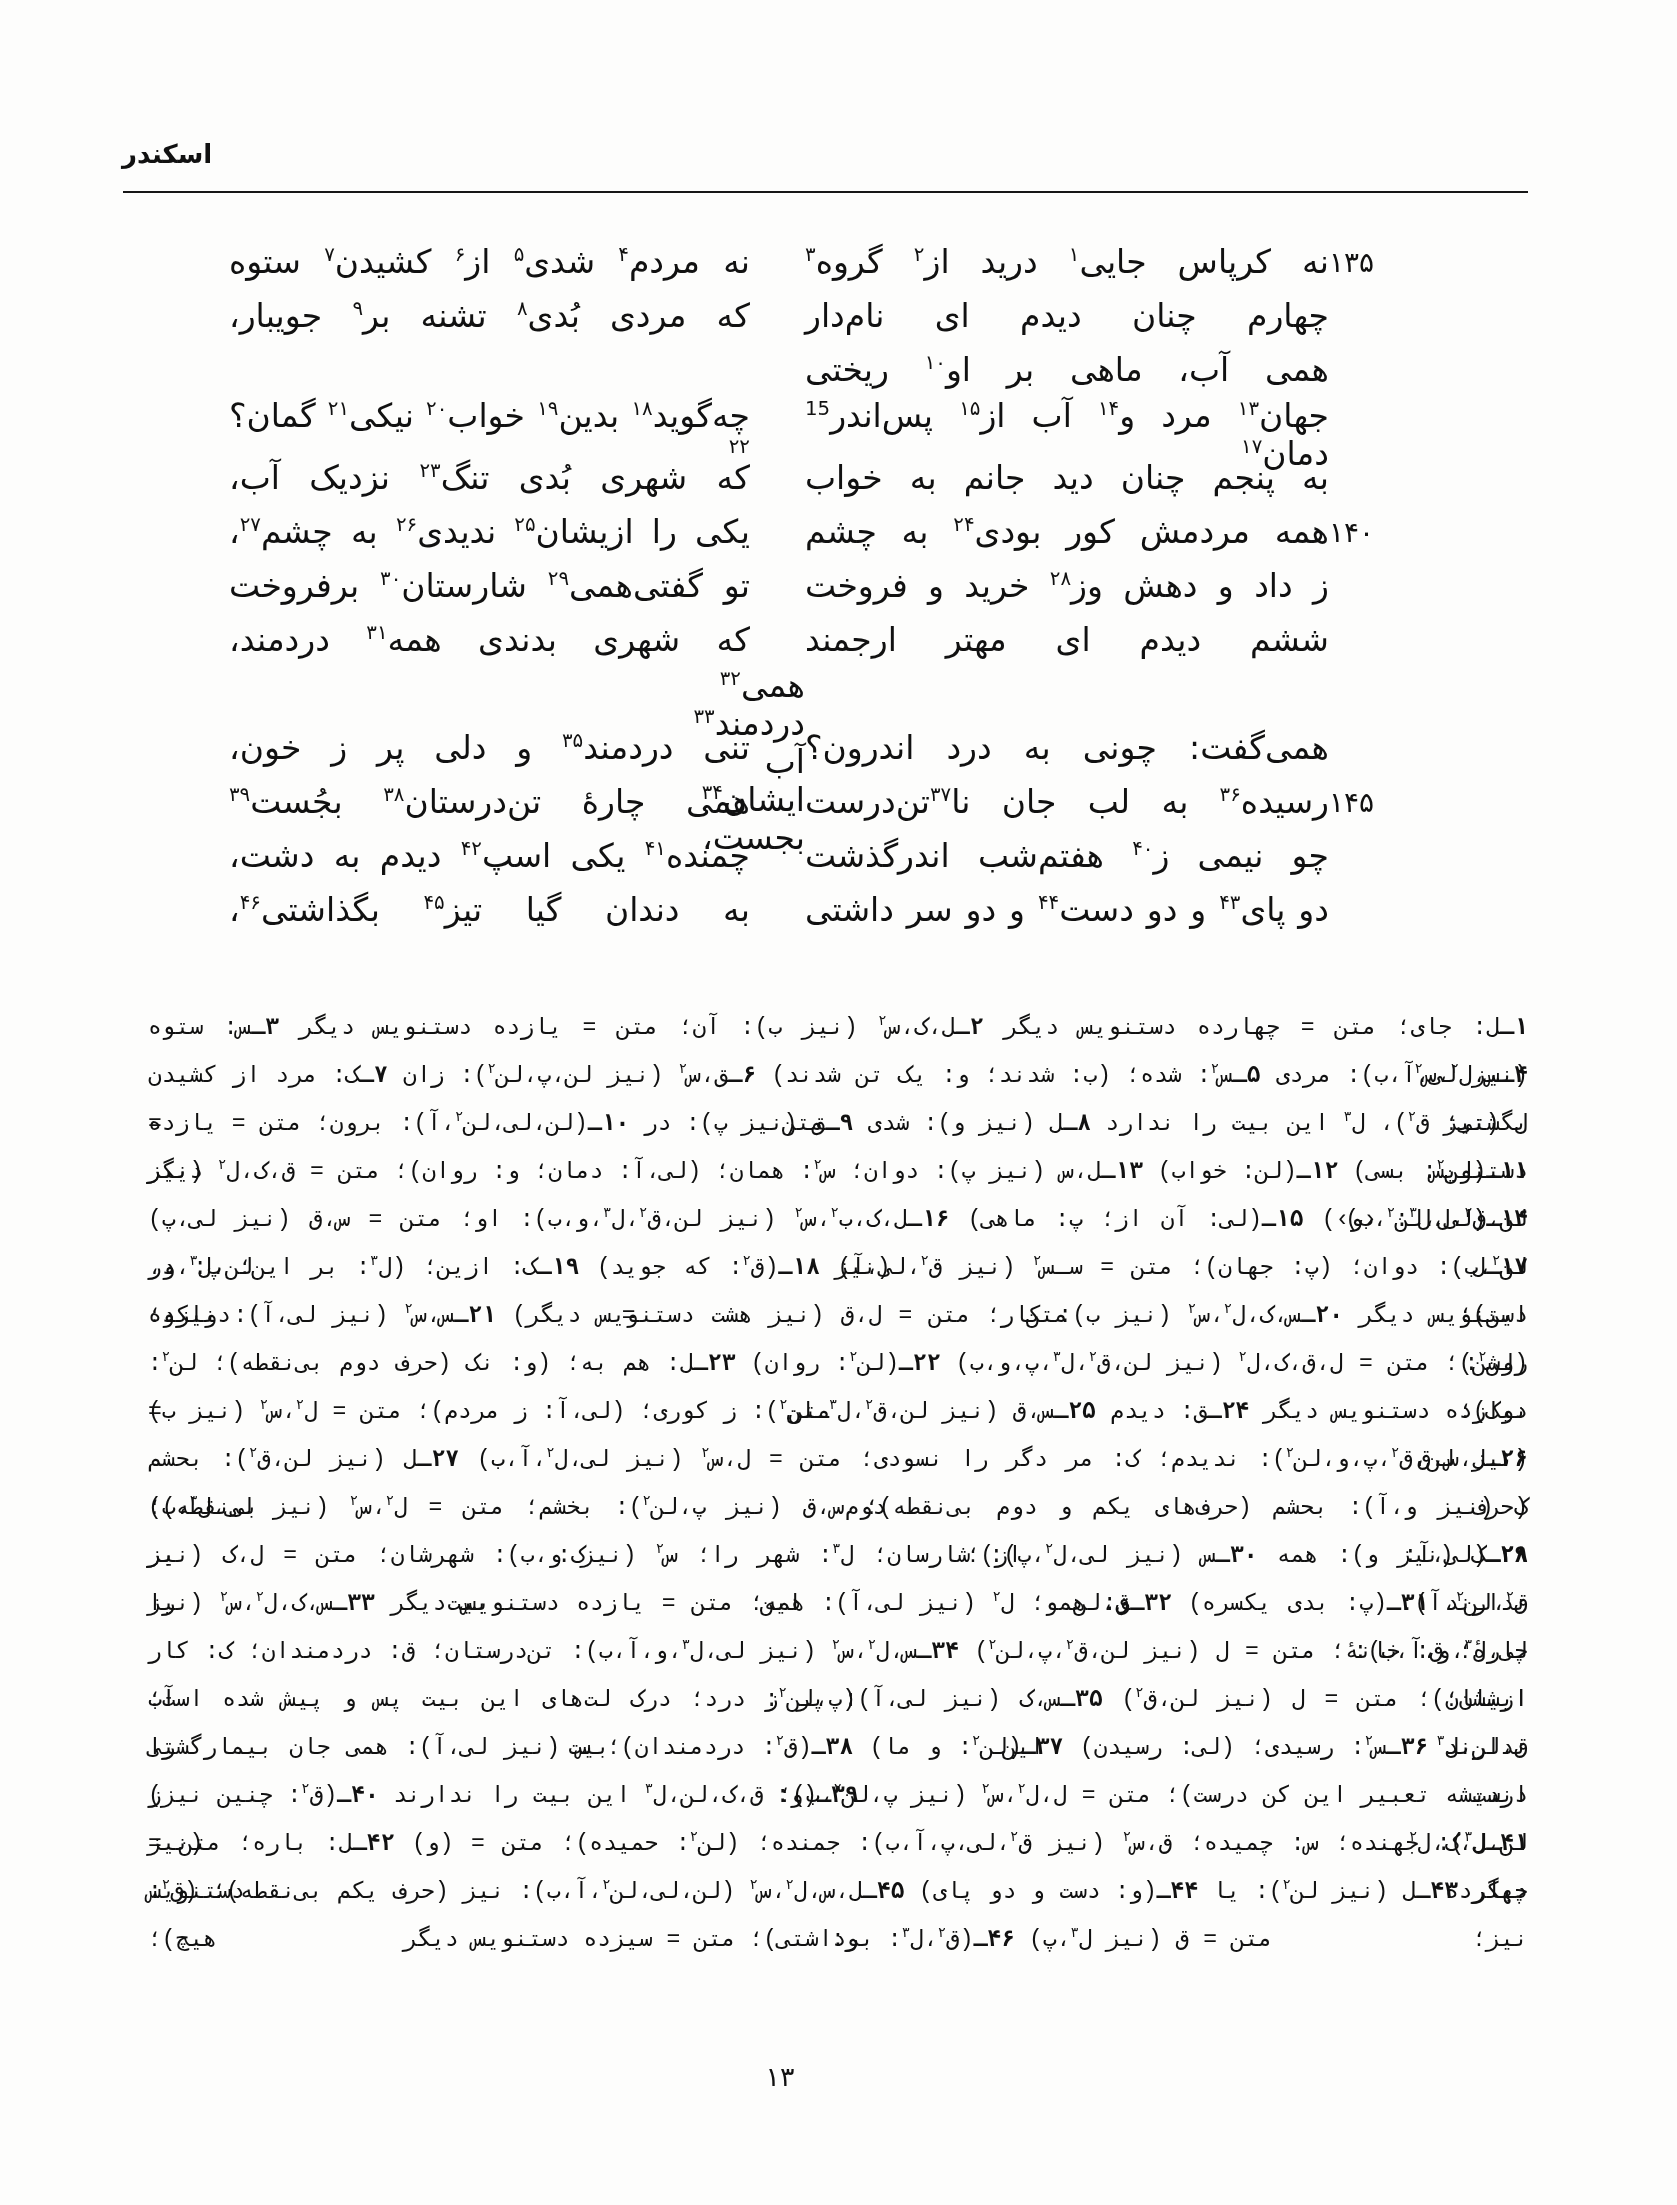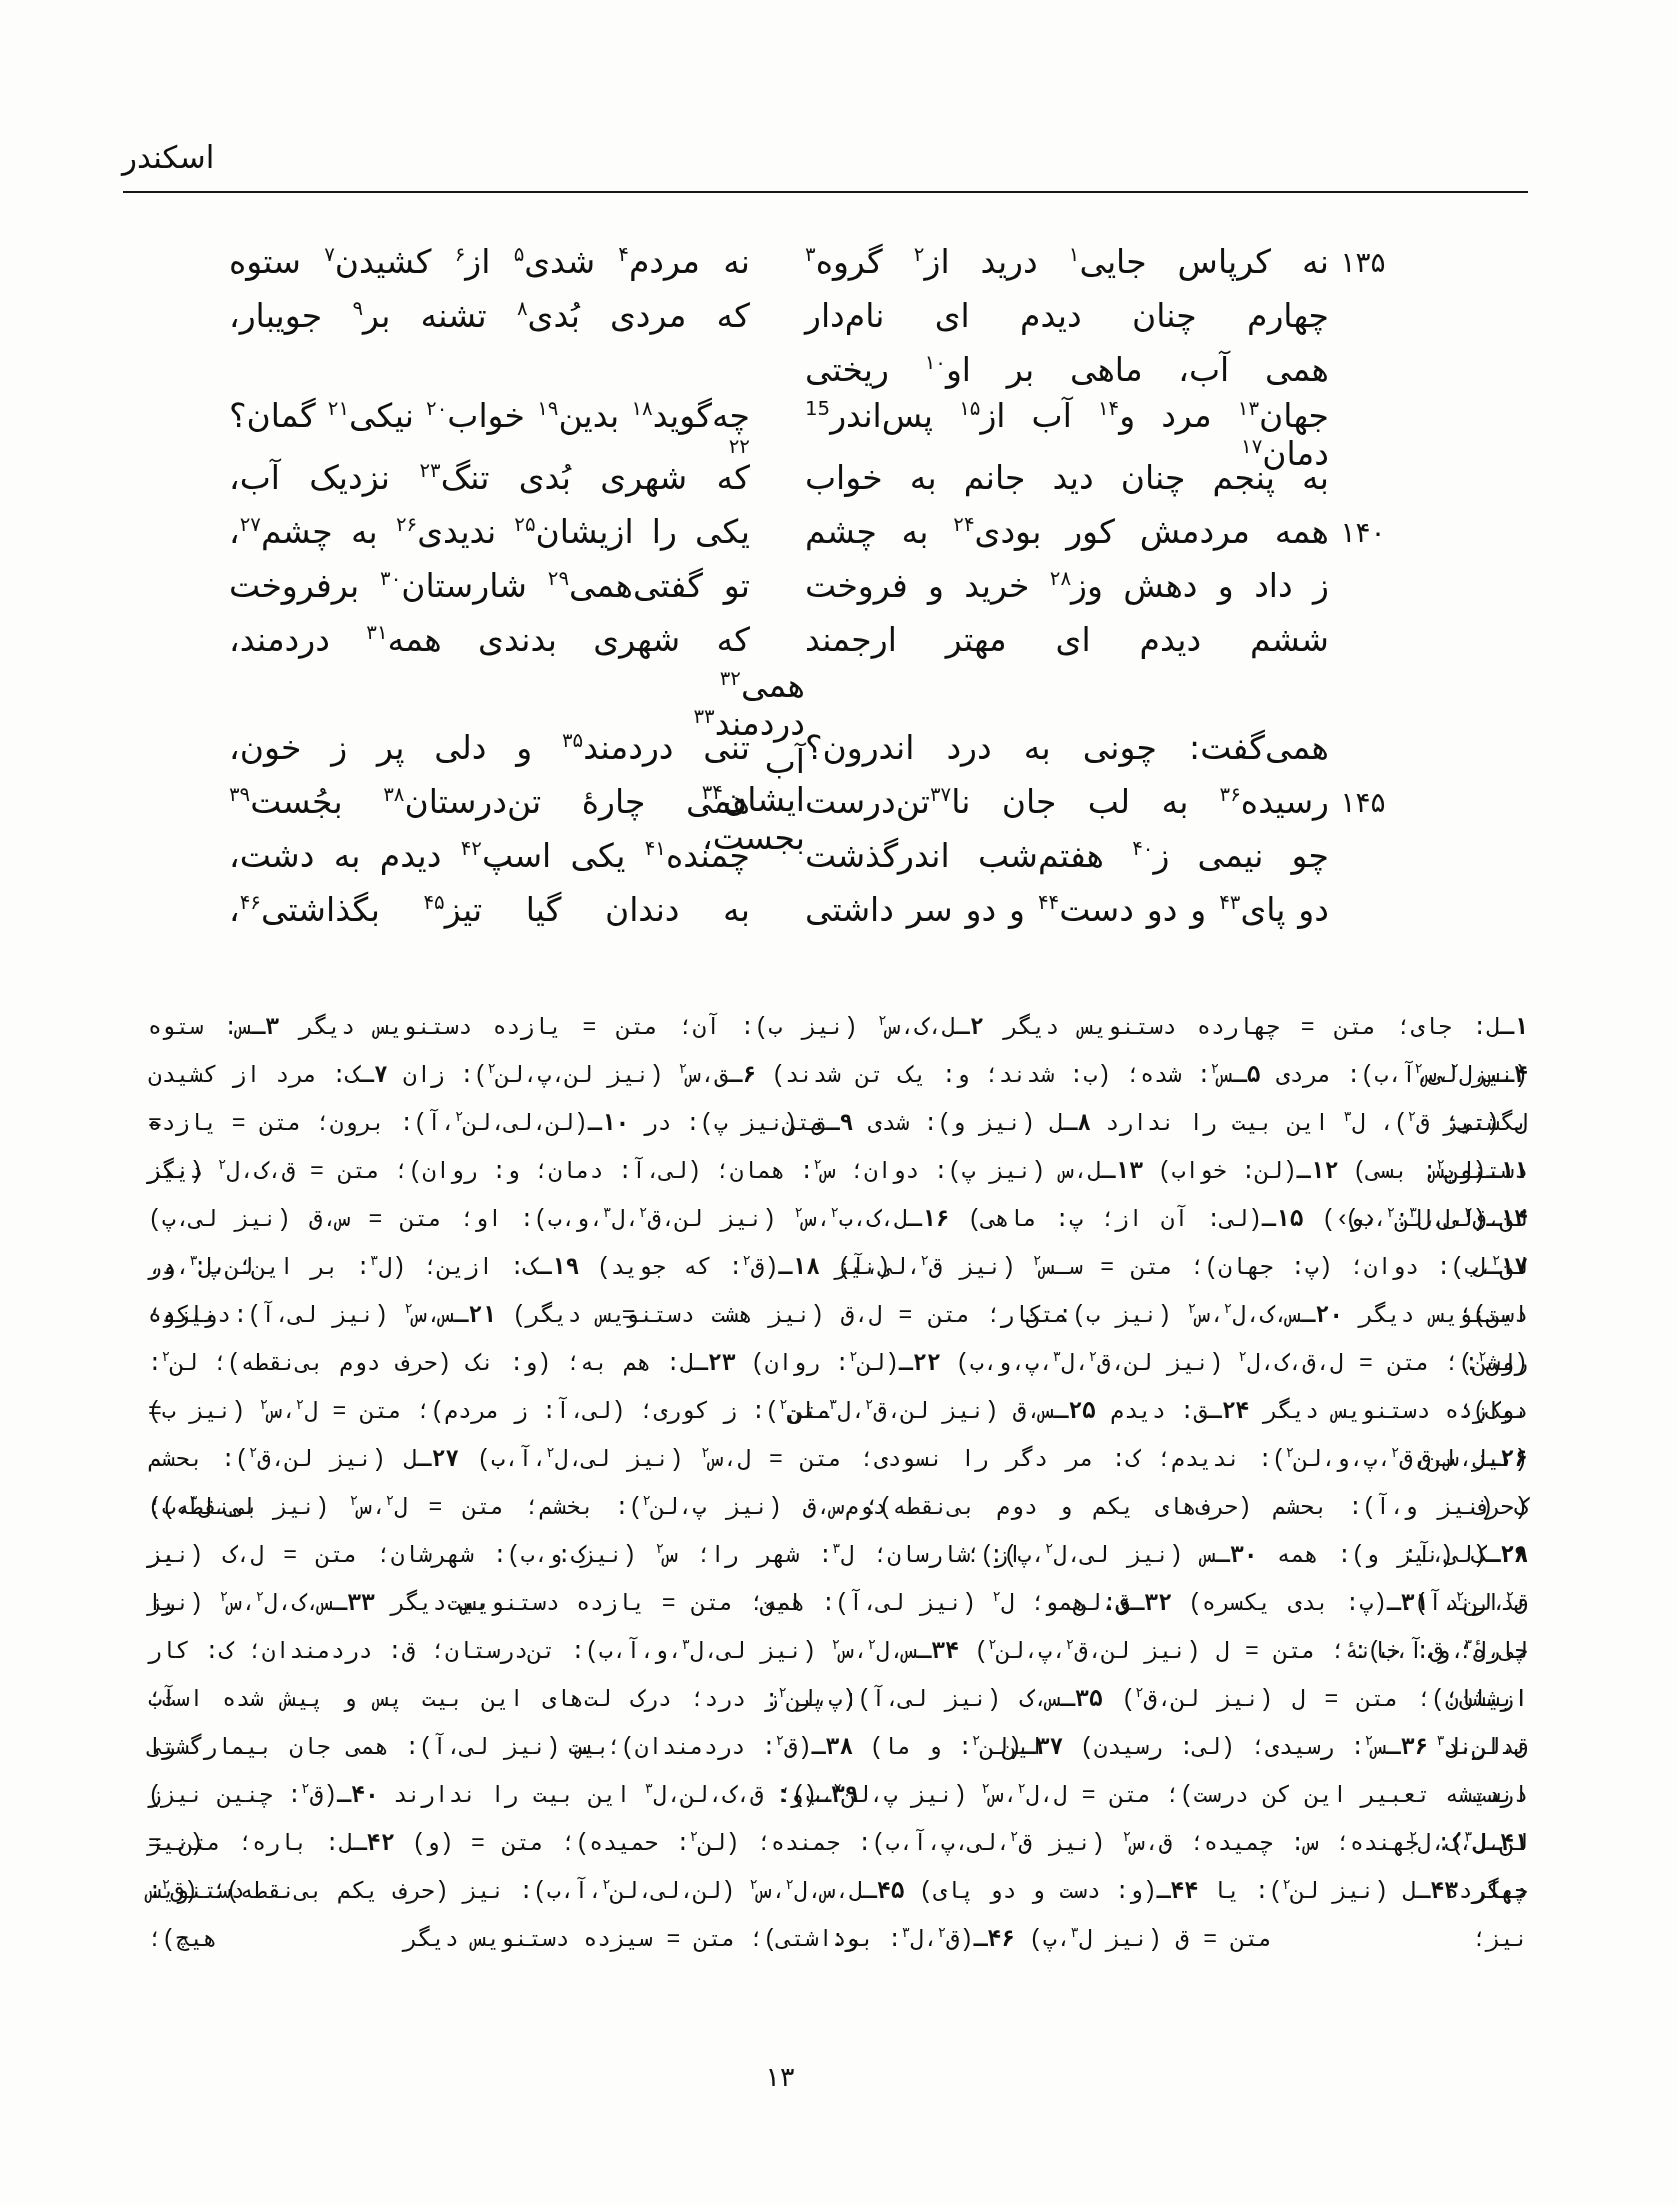--- a/index.html
+++ b/index.html
@@ -2,34 +2,34 @@
 <html lang="fa" dir="rtl" style="font-size:10.8px"><head>
 <meta charset="utf-8">
 <style>
   html,body{margin:0;padding:0;background:#e8e8e8;}
   .page{
     position:relative;width:1678px;height:2205px;background:#fdfdfc;color:#111;
     font-family:"DejaVu Sans",sans-serif;direction:rtl;overflow:hidden;
   }
   
   .header-title{
-    position:absolute;top:139px;left:123px;font-size:31px;font-weight:400;
+    position:absolute;top:139px;left:123px;font-size:26px;font-weight:700;
     direction:rtl;
   }
   .header-rule{
     position:absolute;top:191px;left:124px;width:1405px;height:2px;background:#161616;
   }
   
   .poem{position:absolute;top:235px;right:280px;width:1168px;}
   .verse-row{
     display:grid;direction:rtl;
     grid-template-columns:68px 524px 55px 521px;
     height:54px;align-items:center;
   }
-  .verse-num{font-size:28px;text-align:center;letter-spacing:1.4px;}
+  .verse-num{font-size:28px;text-align:left;letter-spacing:1.4px;}
   .hemistich{
     font-size:33px;line-height:1.15;
     text-align:justify;text-align-last:justify;text-justify:inter-word;
   }
   .gutter{height:100%;}
   sup{font-size:0.60em;line-height:0;vertical-align:super;}
   b{font-weight:700;}
   
   .footnotes{
     position:absolute;top:1004px;right:149px;width:1380px;

